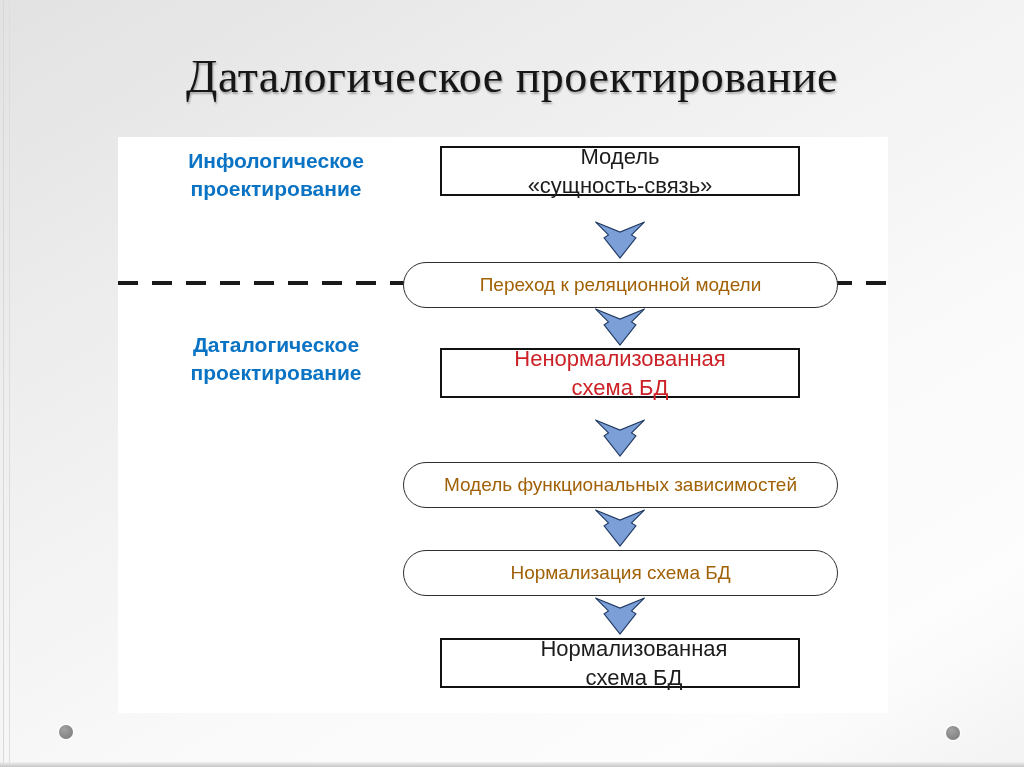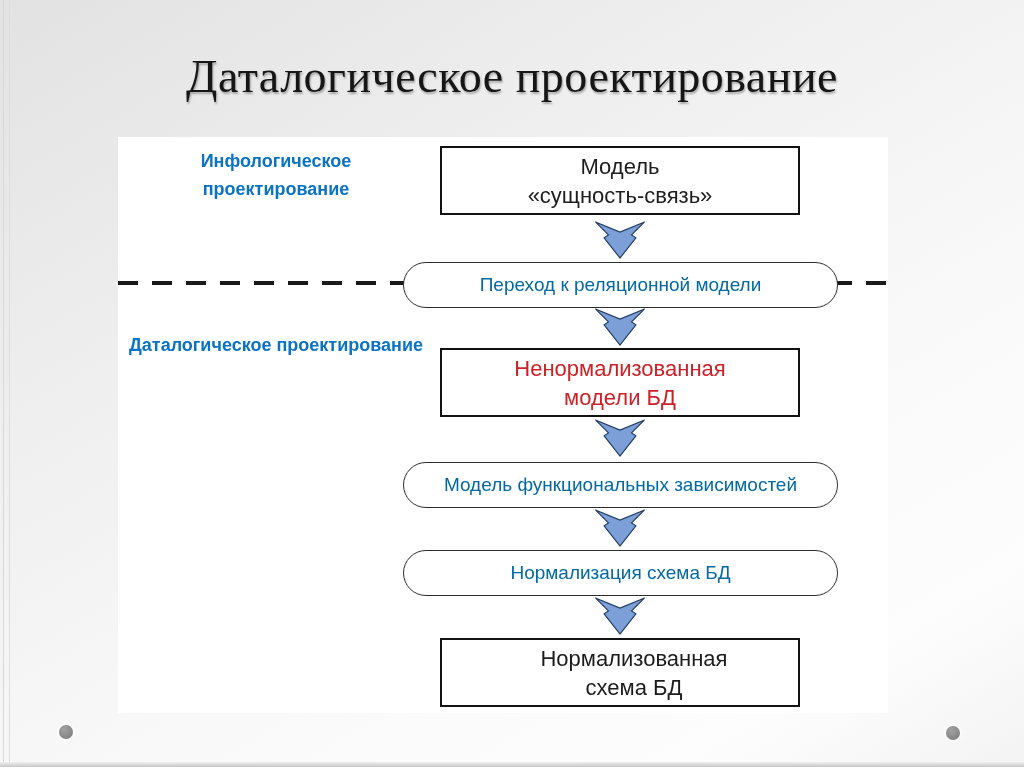--- a/index.html
+++ b/index.html
@@ -29,38 +29,38 @@
   }
 
   .divider-dashed {
     position:absolute; left:0; top:144px; width:770px; height:4px;
     background:repeating-linear-gradient(90deg, #1a1a1a 0 20px, transparent 20px 34px);
     z-index:1;
   }
 
   .stage-label {
     position:absolute; left:8px; width:300px;
-    text-align:center; font-weight:bold; font-size:18px; line-height:28px;
+    text-align:center; font-weight:bold; font-size:21px; line-height:28px;
     color:#0a73c4;
   }
   .stage-label.top { top:10px; }
   .stage-label.bottom { top:194px; }
 
   .node { position:absolute; display:flex; align-items:center; justify-content:center;
     text-align:center; background:#ffffff; z-index:2; }
   .node.rect {
-    left:322px; width:360px; height:69px;
+    left:322px; width:360px; height:50px;
     border:2.5px solid #121212;
     font-size:22px; line-height:29px; color:#1c1c1c;
     white-space:pre-line;
   }
   .node.stadium {
     left:285px; width:435px; height:46px;
     border:1.5px solid #2e2e2e; border-radius:23px;
-    font-size:19px; color:#0369a1;
+    font-size:19px; color:#a16207;
   }
   .node.red-text { color:#cb2127; }
 
   .arrow { position:absolute; left:476px; width:52px; height:46px; z-index:3; }
   .arrow svg { display:block; width:100%; height:100%; }
 
   .bullet-dot { position:absolute; width:14px; height:14px; border-radius:50%;
     background:radial-gradient(circle at 38% 32%, #a2a2a2, #848484 70%);
     box-shadow:0 0 0 2px rgba(255,255,255,0.55); }
   .bullet-dot.left { left:59px; top:725px; }
@@ -92,21 +92,21 @@
 
   <div class="node stadium" style="top:125px;">Переход к реляционной модели</div>
 
   <div class="arrow" style="top:167px;">
     <svg viewBox="0 0 72 52">
         <polygon points="2,1 36,15 70,1 52,19 58,23 36,51 14,23 20,19" fill="#7d9fd8" stroke="#1f3a61" stroke-width="1.6"></polygon>
       </svg>
   </div>
 
   <div class="node rect red-text" style="top:211px;">Ненормализованная
-модели БД</div>
+схема БД</div>
 
   <div class="arrow" style="top:278px;">
     <svg viewBox="0 0 72 52">
         <polygon points="2,1 36,15 70,1 52,19 58,23 36,51 14,23 20,19" fill="#7d9fd8" stroke="#1f3a61" stroke-width="1.6"></polygon>
       </svg>
   </div>
 
   <div class="node stadium" style="top:325px;">Модель функциональных зависимостей</div>
 
   <div class="arrow" style="top:368px;">

